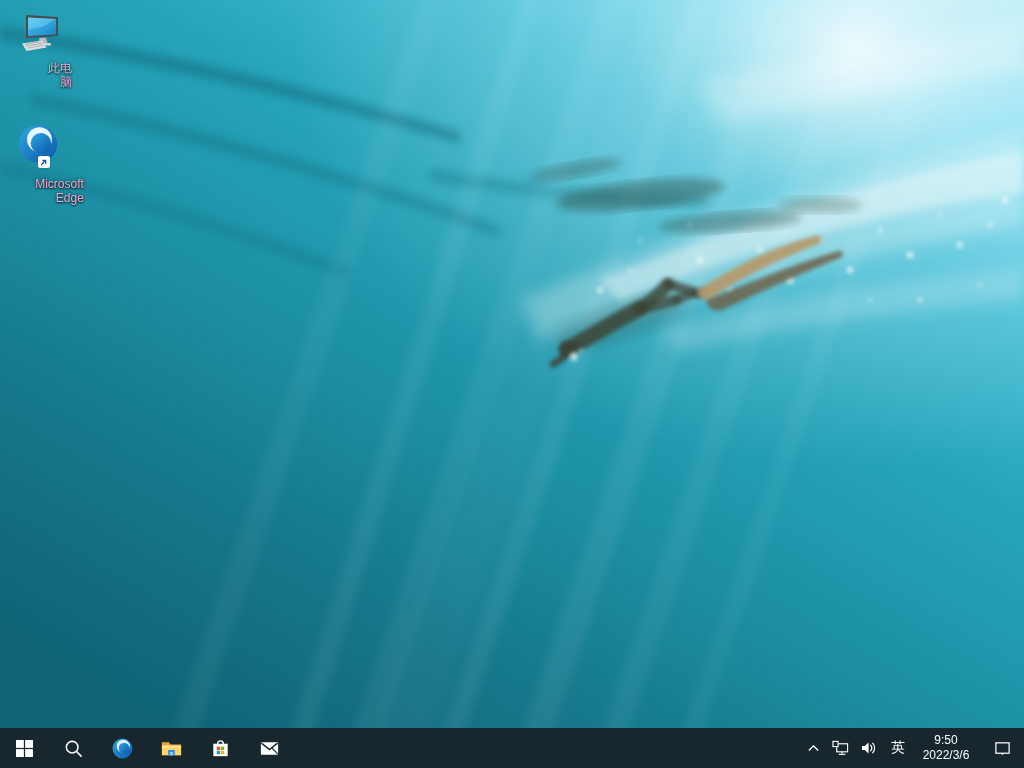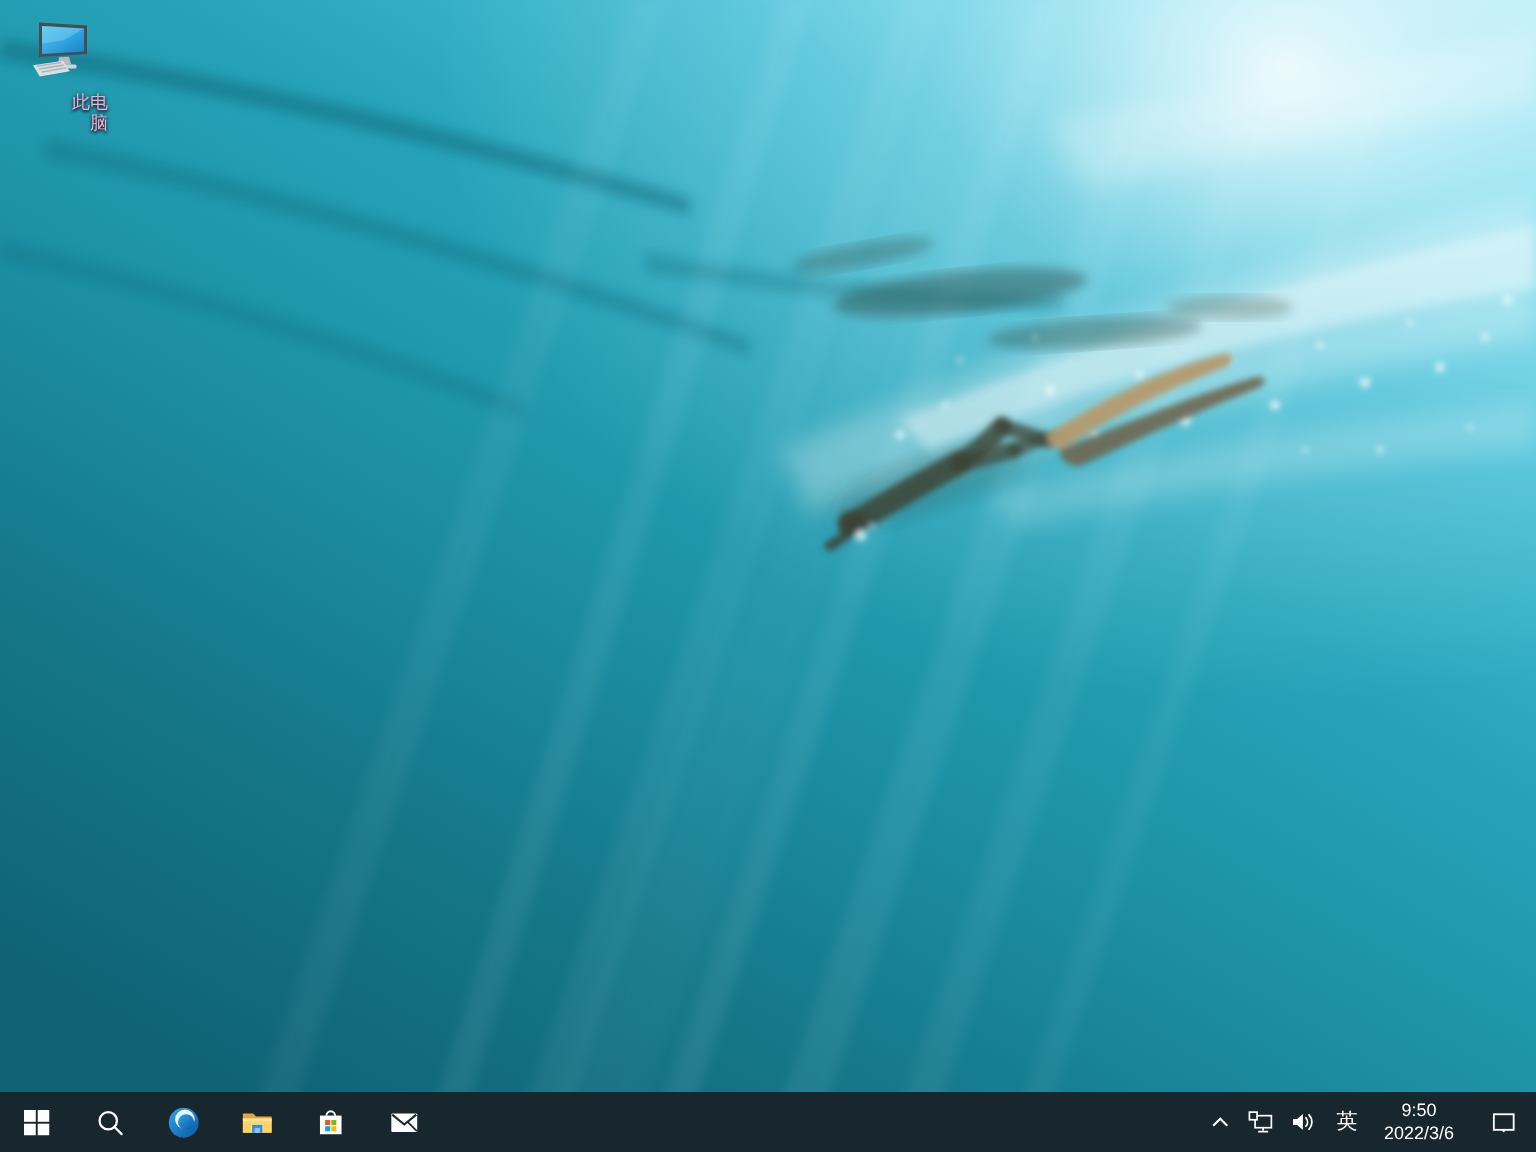--- a/index.html
+++ b/index.html
@@ -179,20 +179,38 @@
           <rect x="20" y="33" width="15" height="2.6" rx="1" fill="#cfd4d6"></rect>
           <path d="M6,33.5 L26,30.5 L30.5,37.5 L10.5,41 Z" fill="#dbdfe1"></path>
           <path d="M8.5,34.2 L24.8,31.7 M10,36 L26.5,33.4 M11.8,38 L28.3,35.2" stroke="#aeb5b8" stroke-width="1.1" fill="none"></path>
         </svg>
       </span>
       <span class="lbl">此电脑</span>
     </button>
 
 
 
+    <button class="desktop-icon">
+      <span class="ico" style="height:52px;">
+        <span class="edge-wrap">
+          <svg viewBox="0 0 24 24" width="44" height="44">
+            <circle cx="12" cy="12" r="10.4" fill="url(#egBase)"></circle>
+            <path d="M1.7,13 A10.4,10.4 0 0 0 16.4,21.4 C12,23.4 6.6,22 4,18.4 C2.7,16.7 1.9,14.9 1.7,13 Z" fill="url(#egGreen)" opacity="0.95"></path>
+            <circle cx="12.8" cy="9.6" r="6.8" fill="#e8f7ff"></circle>
+            <circle cx="13.6" cy="11.6" r="5.6" fill="url(#egBase)"></circle>
+          </svg>
+          <span class="shortcut-badge">
+            <svg viewBox="0 0 12 12" width="10" height="10">
+              <path d="M3,9 L8,4 M8,4 L4.6,4 M8,4 L8,7.4" stroke="#1a56b0" stroke-width="1.6" fill="none" stroke-linecap="round"></path>
+            </svg>
+          </span>
+        </span>
+      </span>
+      <span class="lbl">Microsoft Edge</span>
+    </button>
   </div>
 
   <div class="taskbar">
 
     <button class="tb-btn">
       <svg viewBox="0 0 16 16" width="17" height="17" fill="#fff">
         <rect x="0" y="0" width="7.4" height="7.4"></rect>
         <rect x="8.6" y="0" width="7.4" height="7.4"></rect>
         <rect x="0" y="8.6" width="7.4" height="7.4"></rect>
         <rect x="8.6" y="8.6" width="7.4" height="7.4"></rect>

